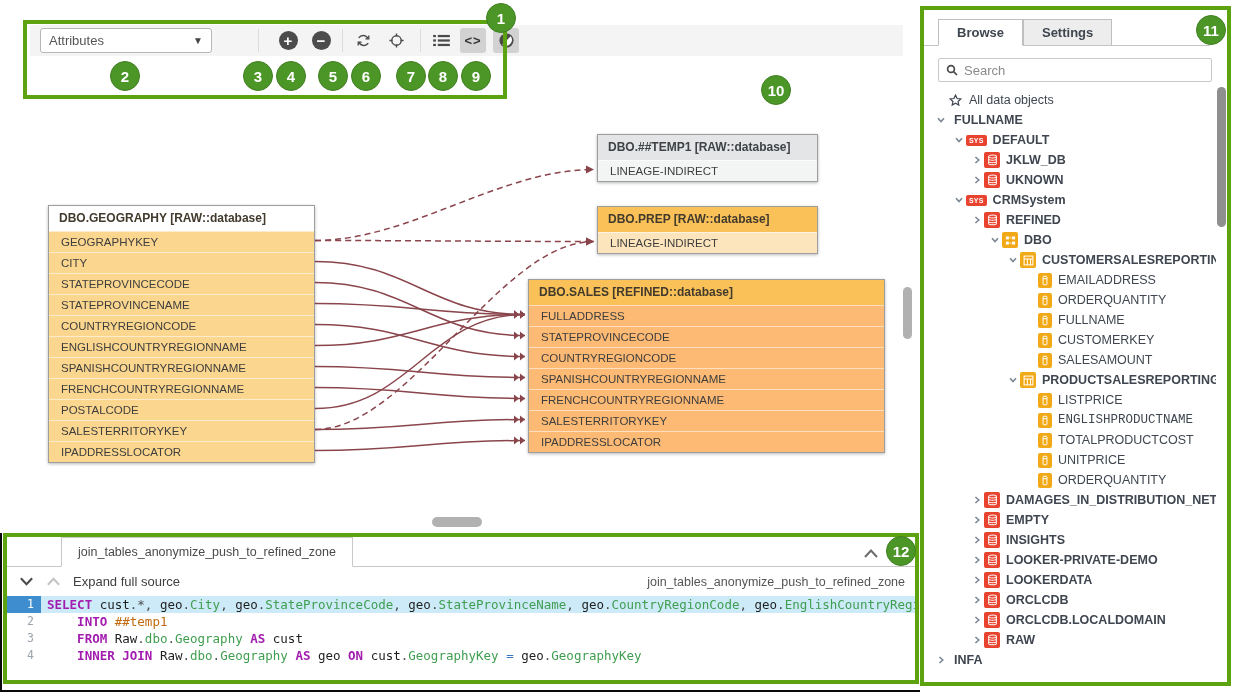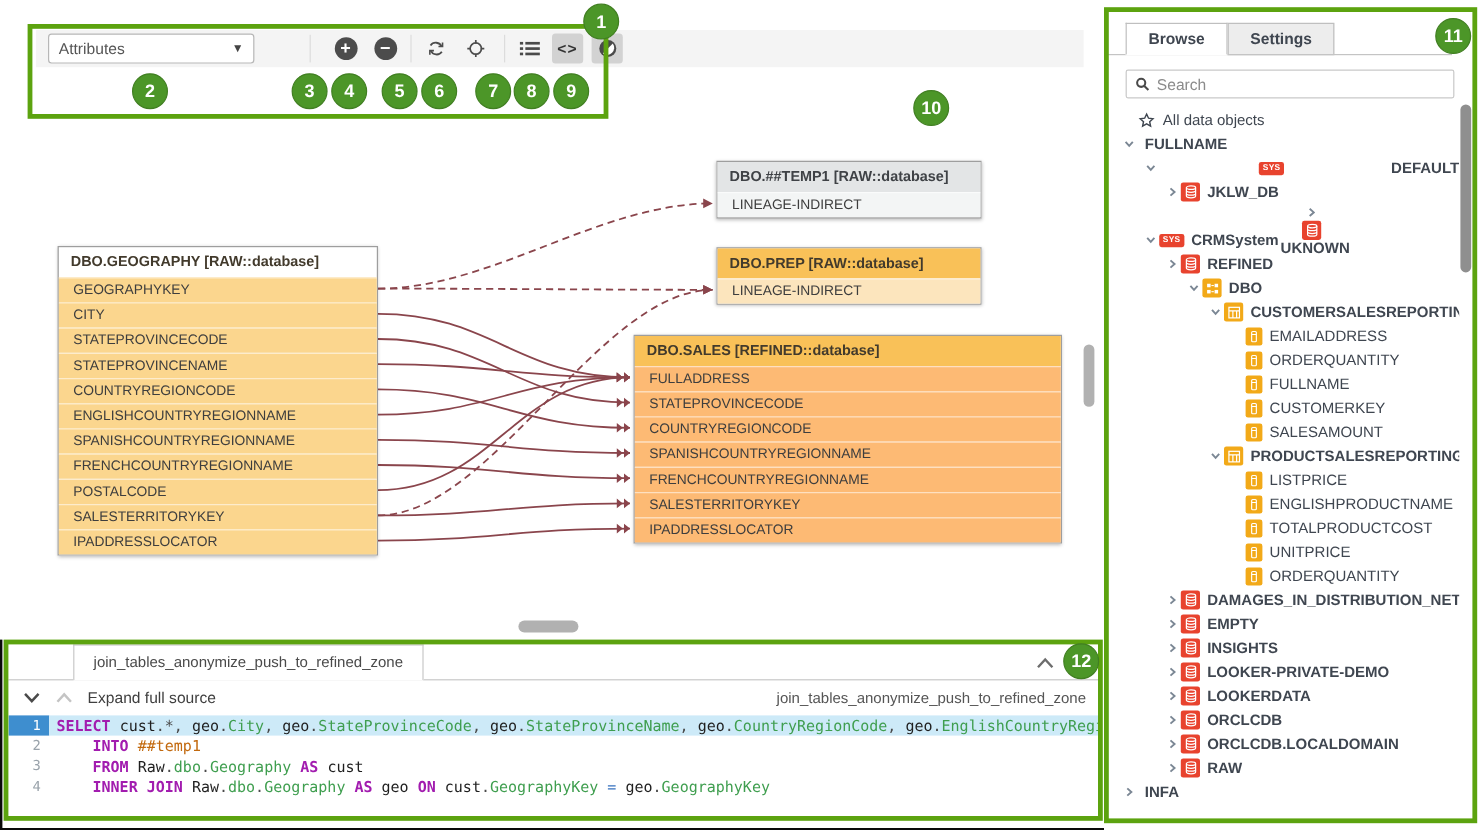--- a/index.html
+++ b/index.html
@@ -258,21 +258,21 @@
           <span class="lbl">All data objects</span>
         </div>
         <div class="trow b" style="padding-left: 0px;">
           <span class="chev">
             <svg width="10" height="10" viewBox="0 0 10 10">
               <path d="M2 3.3 L5 6.6 L8 3.3" fill="none" stroke="#7b8794" stroke-width="1.6"></path>
             </svg>
           </span>
           <span class="lbl">FULLNAME</span>
         </div>
-        <div class="trow b" style="padding-left: 18px; justify-content: space-between;">
+        <div class="trow b" style="padding-left: 18px;">
           <span class="chev">
             <svg width="10" height="10" viewBox="0 0 10 10">
               <path d="M2 3.3 L5 6.6 L8 3.3" fill="none" stroke="#7b8794" stroke-width="1.6"></path>
             </svg>
           </span>
           <span class="sq-sys">SYS</span>
           <span class="lbl">DEFAULT</span>
         </div>
         <div class="trow b" style="padding-left: 36px;">
           <span class="chev">
@@ -281,21 +281,21 @@
             </svg>
           </span>
           <span class="sq sq-red">
             <svg width="11" height="12" viewBox="0 0 12 13">
               <ellipse cx="6" cy="2.6" rx="4.2" ry="1.6" fill="none" stroke="#fff" stroke-width="1.1"></ellipse>
               <path d="M1.8 2.6v7.6c0 2.1 8.4 2.1 8.4 0V2.6 M1.8 5.2c0 2.1 8.4 2.1 8.4 0 M1.8 7.8c0 2.1 8.4 2.1 8.4 0" fill="none" stroke="#fff" stroke-width="1.1"></path>
             </svg>
           </span>
           <span class="lbl">JKLW_DB</span>
         </div>
-        <div class="trow b" style="padding-left: 36px; flex-direction: column;">
+        <div class="trow b" style="padding-left: 36px;">
           <span class="chev">
             <svg width="10" height="10" viewBox="0 0 10 10">
               <path d="M3.4 2 L6.8 5 L3.4 8" fill="none" stroke="#7b8794" stroke-width="1.6"></path>
             </svg>
           </span>
           <span class="sq sq-red">
             <svg width="11" height="12" viewBox="0 0 12 13">
               <ellipse cx="6" cy="2.6" rx="4.2" ry="1.6" fill="none" stroke="#fff" stroke-width="1.1"></ellipse>
               <path d="M1.8 2.6v7.6c0 2.1 8.4 2.1 8.4 0V2.6 M1.8 5.2c0 2.1 8.4 2.1 8.4 0 M1.8 7.8c0 2.1 8.4 2.1 8.4 0" fill="none" stroke="#fff" stroke-width="1.1"></path>
             </svg>
@@ -424,21 +424,21 @@
         <div class="trow" style="padding-left: 90px;">
           <span class="chev"></span>
           <span class="sq sq-org sq-sm">
             <svg width="8" height="11" viewBox="0 0 9 12" fill="none" stroke="#fff" stroke-width="1.1">
               <rect x="2.3" y="1.2" width="4.4" height="9.6" rx="1"></rect>
               <path d="M2.3 4h4.4"></path>
             </svg>
           </span>
           <span class="lbl">LISTPRICE</span>
         </div>
-        <div class="trow" style="padding-left: 90px;">
+        <div class="trow" style="padding-left: 90px; font-family: Liberation Mono, monospace;">
           <span class="chev"></span>
           <span class="sq sq-org sq-sm">
             <svg width="8" height="11" viewBox="0 0 9 12" fill="none" stroke="#fff" stroke-width="1.1">
               <rect x="2.3" y="1.2" width="4.4" height="9.6" rx="1"></rect>
               <path d="M2.3 4h4.4"></path>
             </svg>
           </span>
           <span class="lbl">ENGLISHPRODUCTNAME</span>
         </div>
         <div class="trow" style="padding-left: 90px;">

